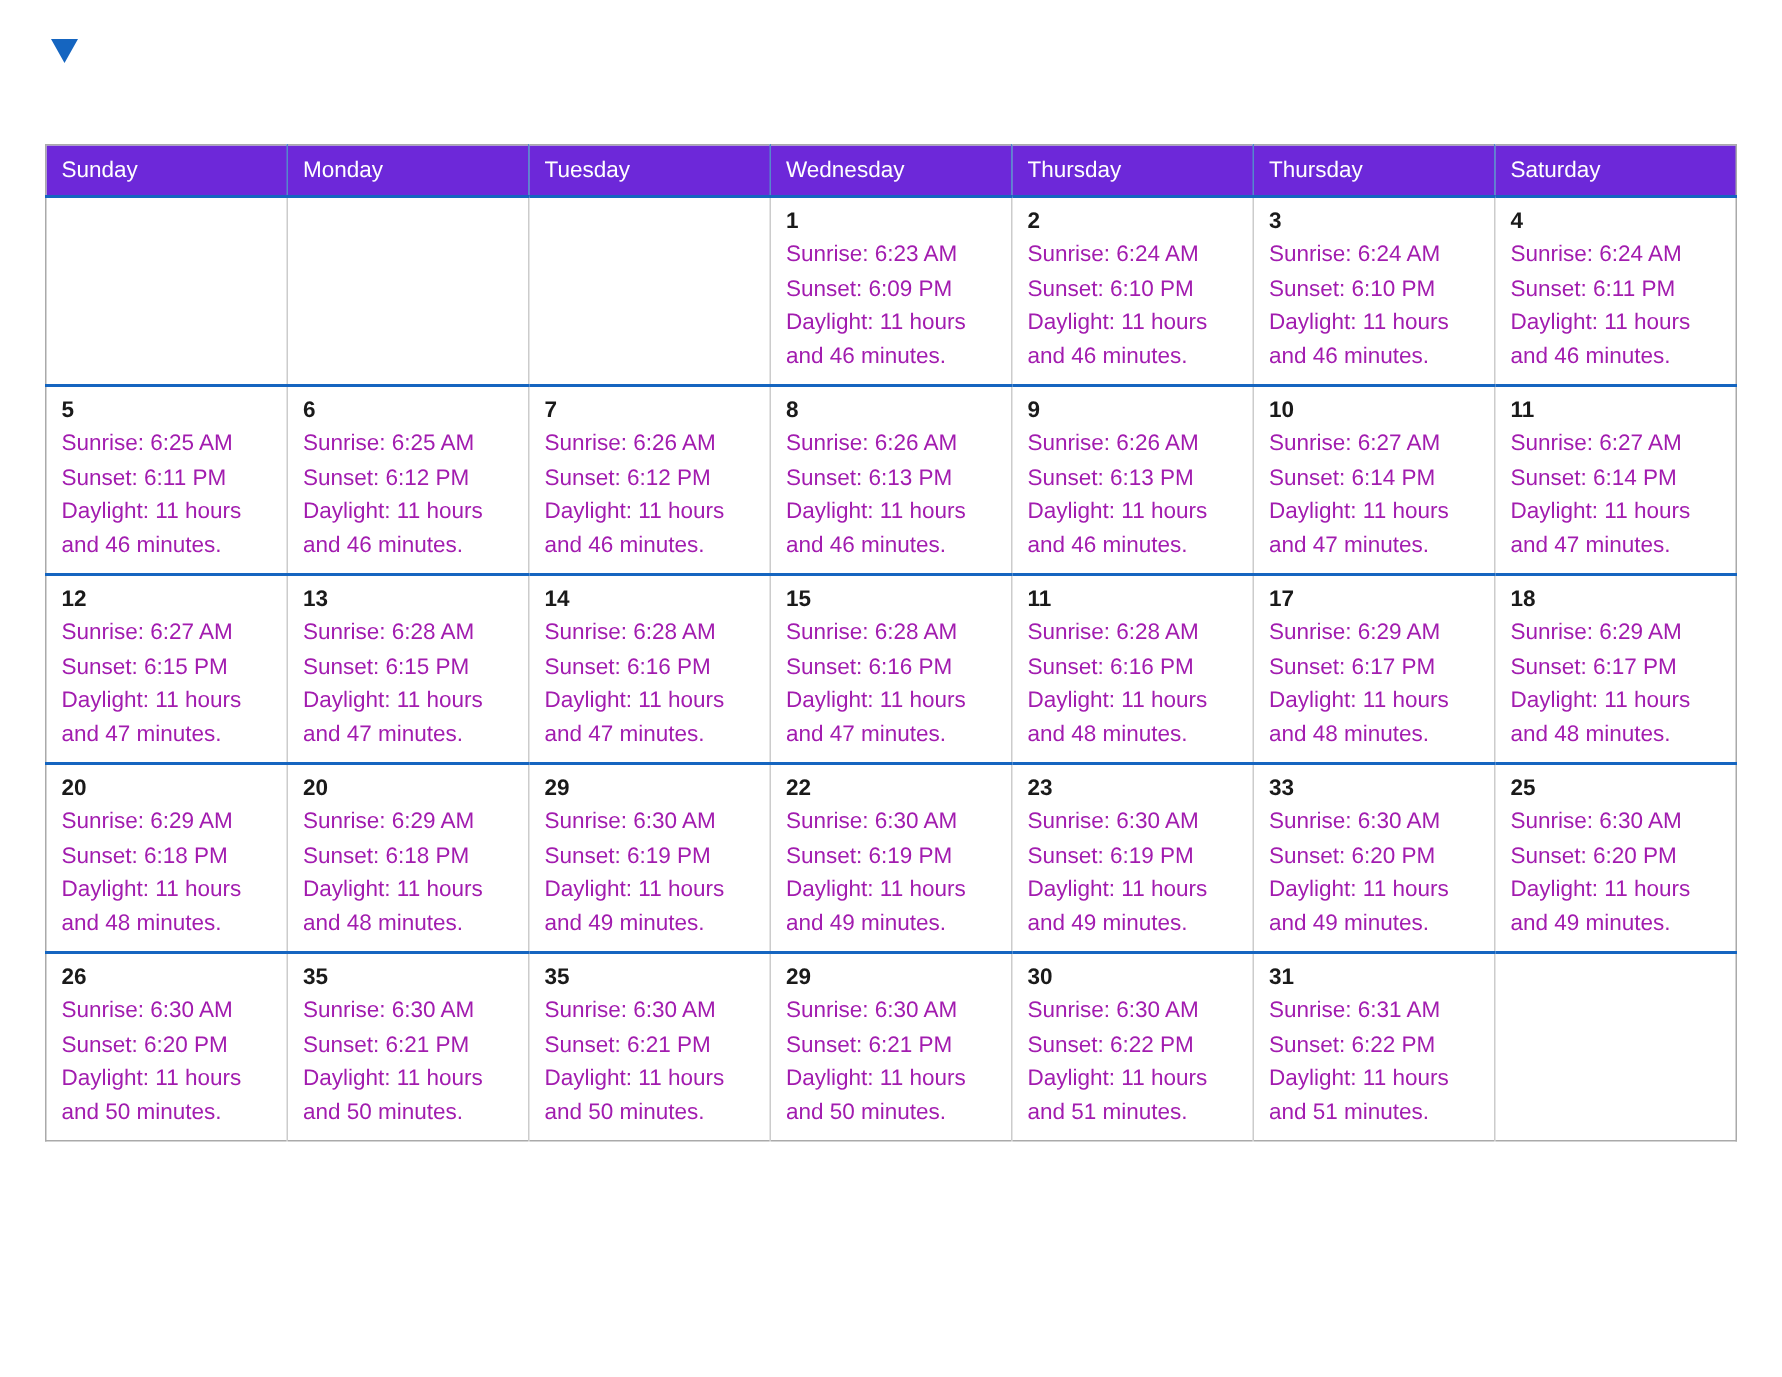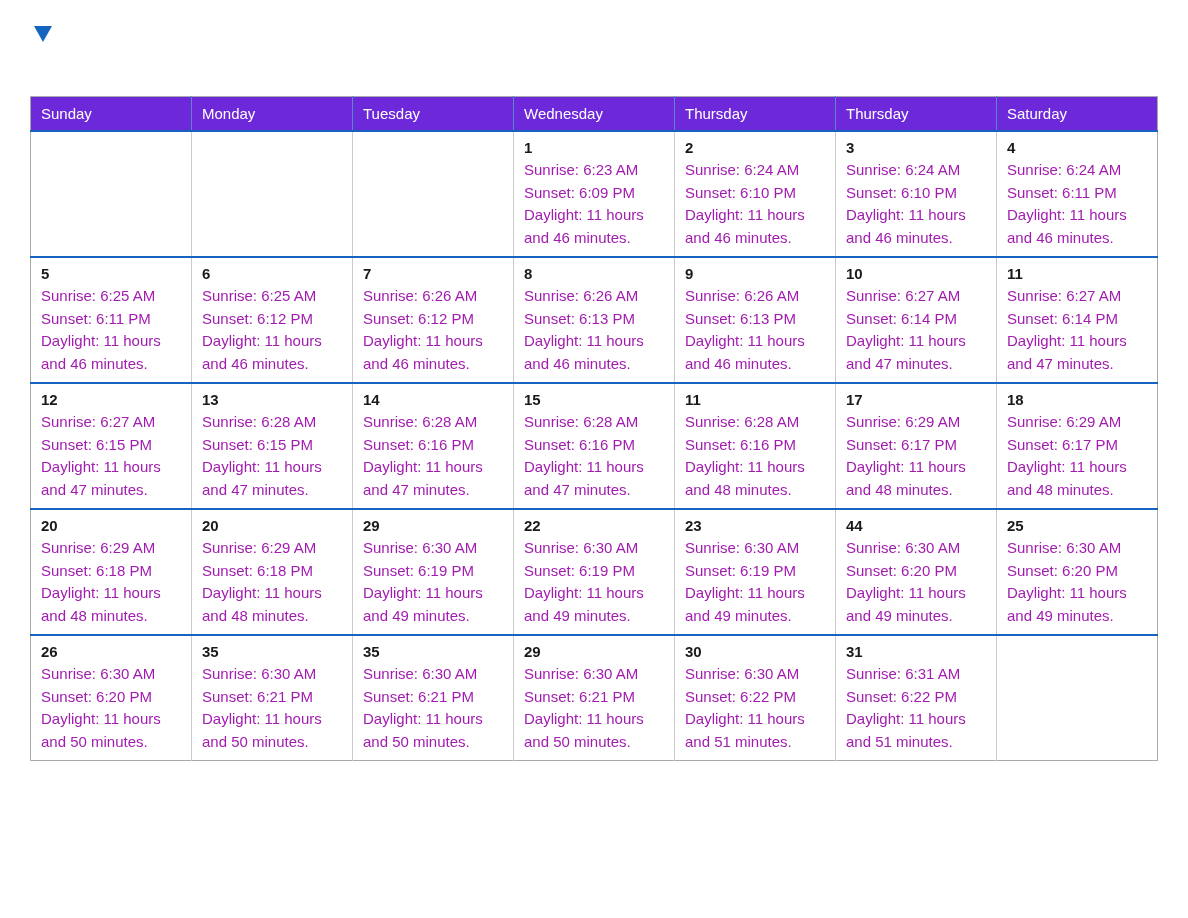--- a/index.html
+++ b/index.html
@@ -213,21 +213,21 @@
         </td>
         <td>
           <div class="day-number">22</div>
           <div class="day-info">Sunrise: 6:30 AM<br>Sunset: 6:19 PM<br>Daylight: 11 hours and 49 minutes.</div>
         </td>
         <td>
           <div class="day-number">23</div>
           <div class="day-info">Sunrise: 6:30 AM<br>Sunset: 6:19 PM<br>Daylight: 11 hours and 49 minutes.</div>
         </td>
         <td>
-          <div class="day-number">44</div>
+          <div class="day-number">33</div>
           <div class="day-info">Sunrise: 6:30 AM<br>Sunset: 6:20 PM<br>Daylight: 11 hours and 49 minutes.</div>
         </td>
         <td>
           <div class="day-number">25</div>
           <div class="day-info">Sunrise: 6:30 AM<br>Sunset: 6:20 PM<br>Daylight: 11 hours and 49 minutes.</div>
         </td>
       </tr>
       <tr>
         <td>
           <div class="day-number">26</div>

